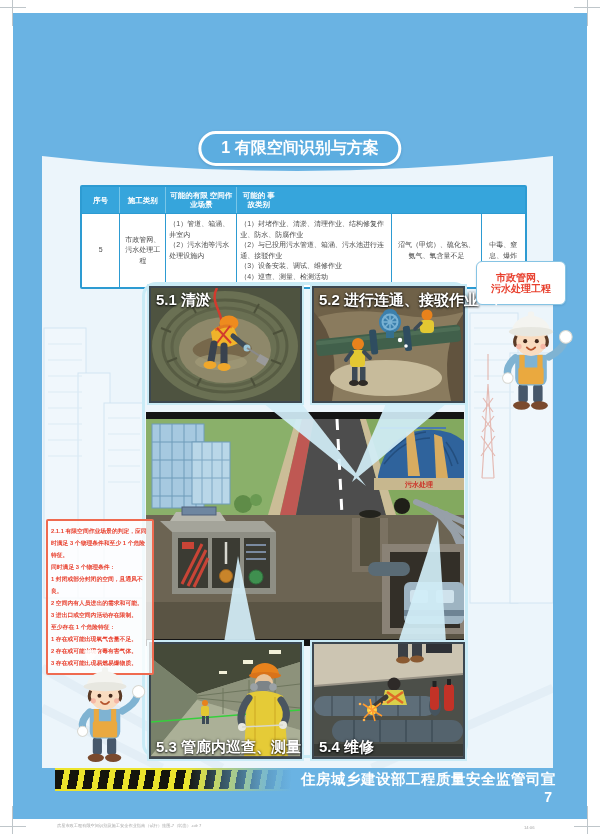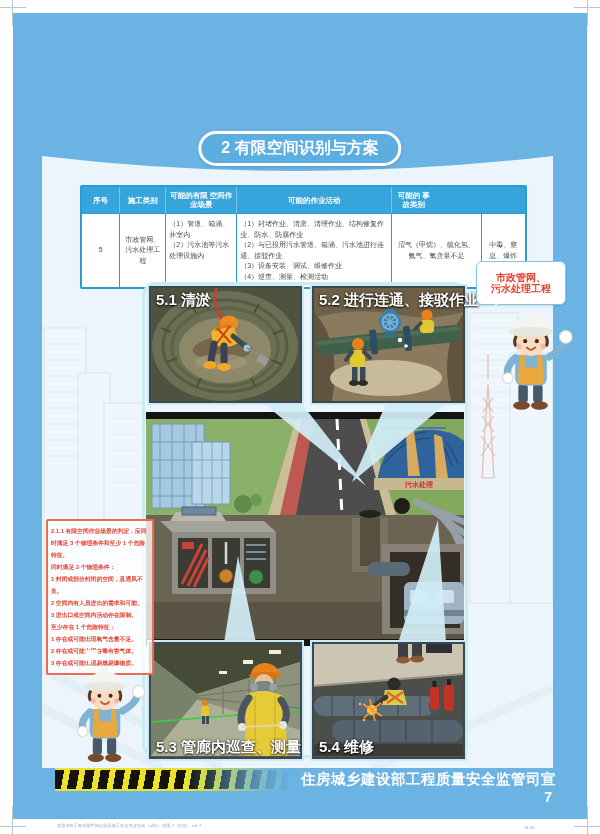--- a/index.html
+++ b/index.html
@@ -73,28 +73,27 @@
     <path d="M0,520 L180,620 M0,560 L120,620 M330,620 L511,540" stroke="#dce9f3" stroke-width="9" fill="none"></path>
   </g>
   <g opacity="0.7" stroke="#e0a297" fill="none" stroke-width="1.2">
     <path d="M446,232 v-26 M440,330 L446,236 L452,330 M440,330 h12"></path>
     <path d="M441,250 l10,14 M451,250 l-10,14 M440,268 l12,16 M452,268 l-12,16 M439,288 l14,20 M453,288 l-14,20"></path>
   </g>
 </svg>
 
 <div class="abs title">
 </div>
-<div class="abs badge">2 有限空间识别与方案</div>
+<div class="abs badge">1 有限空间识别与方案</div>
 
 <div id="tbl" class="abs">
   <div class="trh">
     <div class="c0">序号</div>
     <div class="c1">施工类别</div>
     <div class="c2">可能的有限 空间作业场景</div>
-    <div class="c3">可能的作业活动</div>
     <div class="c5">可能的 事故类别</div>
   </div>
   <div class="trb">
     <div class="c0 cellcenter">5</div>
     <div class="c1 cellcenter">市政管网、污水处理工程</div>
     <div class="c2">
       <div>（1）管道、箱涵、井室内</div>
       <div>（2）污水池等污水处理设施内</div>
     </div>
     <div class="c3">

